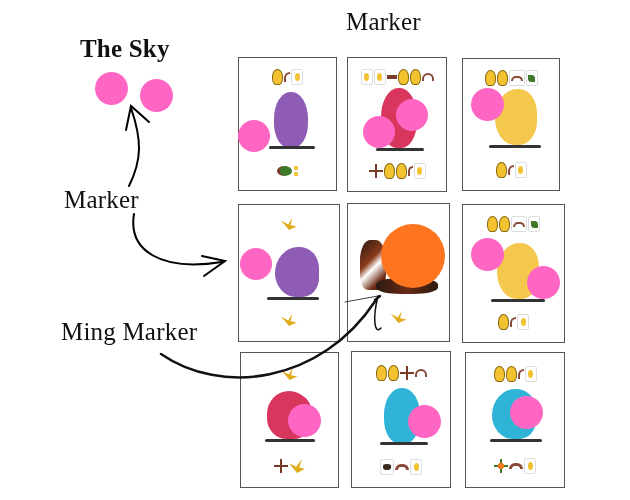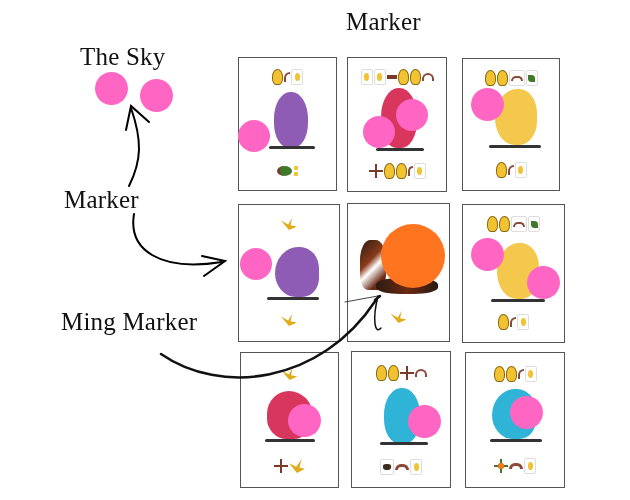--- a/index.html
+++ b/index.html
@@ -17,23 +17,23 @@
   .worm { width:12px; height:8px; border:2px solid #8a4a3a; border-bottom:none; border-radius:8px 8px 0 0; box-sizing:border-box; }
   .leaf { width:7px; height:7px; background:#3f7a2a; border-radius:0 50% 0 50%; }
   .cross { width:14px; height:14px; }
   .bird-body { position:absolute; border-radius:48% 48% 44% 44%; }
   .perch { position:absolute; height:3px; background:#333; border-radius:2px; }
 </style>
 </head>
 <body>
 
 <div class="label" style="left:346px; top:8px;">Marker</div>
-<div class="label" style="left:80px; top:43px;">The Sky</div>
+<div class="label" style="left:80px; top:35px;font-weight:bold;">The Sky</div>
 <div class="label" style="left:64px; top:186px;">Marker</div>
-<div class="label" style="left:61px; top:308px;">Ming Marker</div>
+<div class="label" style="left:61px; top:318px;">Ming Marker</div>
 
 <div class="dot" style="left:95px; top:72px; width:33px; height:33px; background:#ff66c4;"></div>
 <div class="dot" style="left:140px; top:79px; width:33px; height:33px; background:#ff66c4;"></div>
 
 <div class="card" style="left:238px; top:57px; width:99px; height:134px;">
   <div class="iconrow" style="top:10px;">
     <span class="ic chick"></span>
     <span class="ic" style="width:6px;height:10px;border:2px solid #8a4a3a;border-bottom:none;border-right:none;border-radius:6px 0 0 0;box-sizing:border-box;"></span>
     <span class="ic tile">
         <span class="mini"></span>

